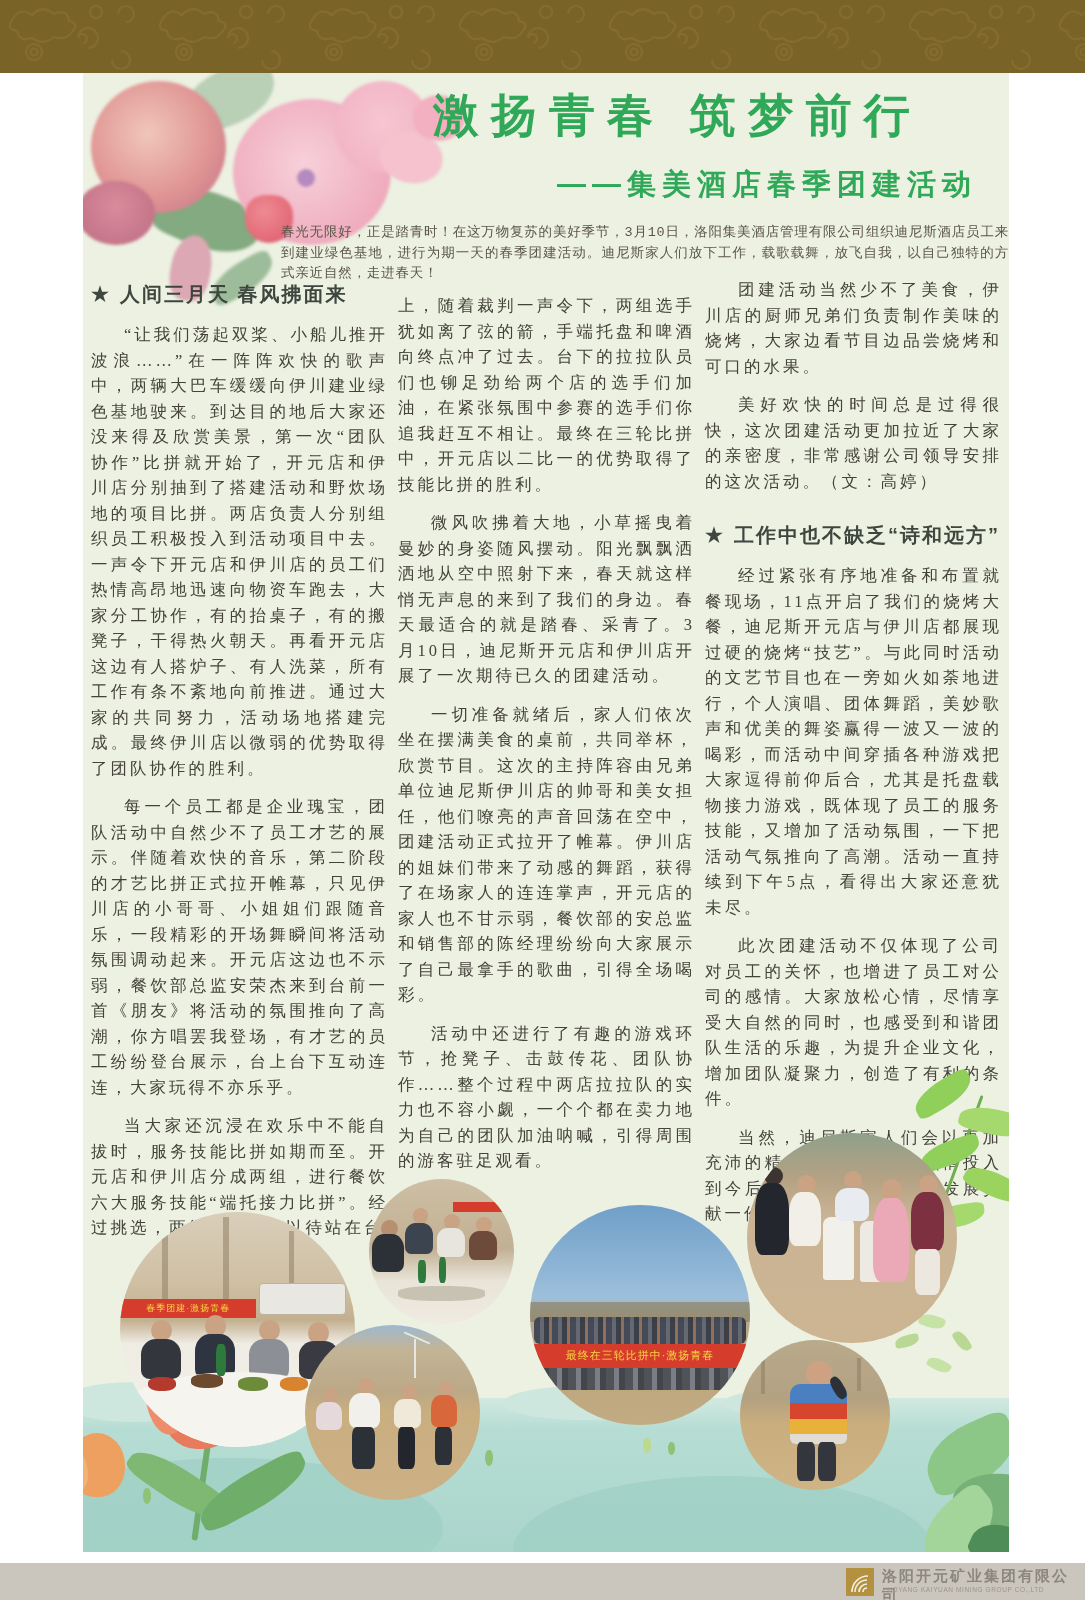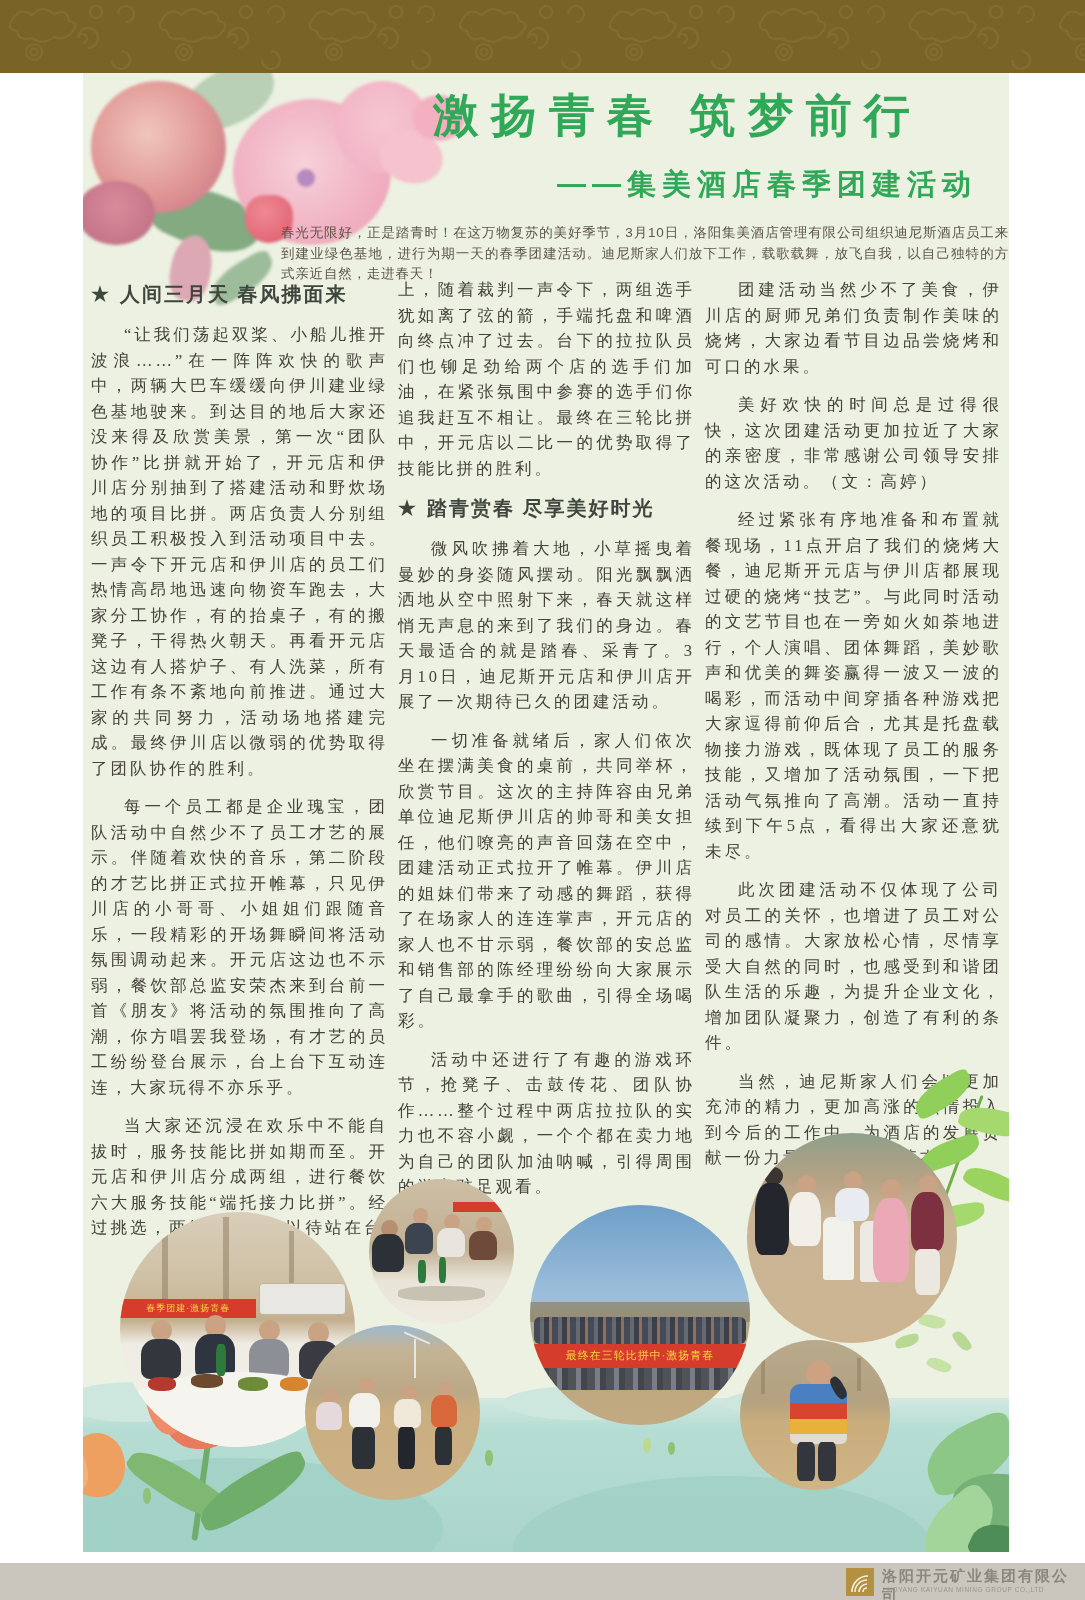--- a/index.html
+++ b/index.html
@@ -23,31 +23,31 @@
   .f9{left:88px;top:162px;width:40px;height:66px;border-radius:50% 50% 40% 40%;background:#dba8b4;transform:rotate(10deg);}
   .f10{left:330px;top:22px;width:52px;height:46px;border-radius:50%;background:#f2b0c0;}
   .f11{left:214px;top:96px;width:18px;height:18px;border-radius:50%;background:#b48ac0;}
   .f12{left:124px;top:190px;width:70px;height:30px;border-radius:60% 20% 60% 20%;background:#9dbd9a;transform:rotate(-30deg);}
   
   .title{position:absolute;left:350px;top:12px;font-size:46px;font-weight:bold;color:#2fa857;
          letter-spacing:12px;white-space:nowrap;}
   .subtitle{position:absolute;left:474px;top:92px;font-size:29px;font-weight:bold;color:#2fa857;
          letter-spacing:6px;white-space:nowrap;}
   .intro{position:absolute;left:198px;top:150px;width:728px;font-size:13.5px;line-height:20.5px;
-         letter-spacing:.8px;color:#5c564a;font-family:Liberation Sans, sans-serif;text-align:justify;}
+         letter-spacing:.8px;color:#5c564a;font-family:Liberation Mono, monospace;text-align:justify;}
   
   .cols{position:absolute;left:8px;top:204px;width:912px;display:flex;gap:10px;}
   .col{width:297px;}
   .sec-head{margin:4px 0 14px;font-size:20px;font-weight:bold;color:#3e463e;letter-spacing:2px;}
   .sec-head .star{margin-right:9px;}
   .mt1{margin-top:14px;}
   .mt2{margin-top:28px;}
   .body-p{margin:0 0 13px;font-size:16.5px;line-height:25.5px;letter-spacing:3px;color:#45423a;
           text-align:justify;text-indent:2em;font-family:"Liberation Serif",serif;}
-  .body-p.cont{text-indent:0;}
+  .body-p.cont{text-indent:0;margin-top:16px;}
   
   .water{position:absolute;left:0;top:1325px;width:926px;height:154px;
          background:linear-gradient(180deg,#d2e9e1 0%,#b6ddd4 20%,#aad5cb 100%);}
   .wbump{position:absolute;background:#cde7de;border-radius:50%;}
   .hill{position:absolute;background:#9fcfc4;border-radius:50%;opacity:.75;}
   .grass{position:absolute;background:#bcd98e;border-radius:45% 45% 50% 50%;}
   .grassd{position:absolute;background:#8fc276;border-radius:45% 45% 50% 50%;}
   
   .stem{position:absolute;background:#6fae6a;border-radius:3px;}
   .leafg{position:absolute;background:#7fb873;border-radius:60% 20% 60% 20%;}
@@ -122,31 +122,31 @@
         <h3 class="sec-head">
           <span class="star">★</span><span>人间三月天 春风拂面来</span>
         </h3>
         <p class="body-p">“让我们荡起双桨、小船儿推开波浪……”在一阵阵欢快的歌声中，两辆大巴车缓缓向伊川建业绿色基地驶来。到达目的地后大家还没来得及欣赏美景，第一次“团队协作”比拼就开始了，开元店和伊川店分别抽到了搭建活动和野炊场地的项目比拼。两店负责人分别组织员工积极投入到活动项目中去。一声令下开元店和伊川店的员工们热情高昂地迅速向物资车跑去，大家分工协作，有的抬桌子，有的搬凳子，干得热火朝天。再看开元店这边有人搭炉子、有人洗菜，所有工作有条不紊地向前推进。通过大家的共同努力，活动场地搭建完成。最终伊川店以微弱的优势取得了团队协作的胜利。</p>
         <p class="body-p">每一个员工都是企业瑰宝，团队活动中自然少不了员工才艺的展示。伴随着欢快的音乐，第二阶段的才艺比拼正式拉开帷幕，只见伊川店的小哥哥、小姐姐们跟随音乐，一段精彩的开场舞瞬间将活动氛围调动起来。开元店这边也不示弱，餐饮部总监安荣杰来到台前一首《朋友》将活动的氛围推向了高潮，你方唱罢我登场，有才艺的员工纷纷登台展示，台上台下互动连连，大家玩得不亦乐乎。</p>
         <p class="body-p">当大家还沉浸在欢乐中不能自拔时，服务技能比拼如期而至。开元店和伊川店分成两组，进行餐饮六大服务技能“端托接力比拼”。经过挑选，两组选手严阵以待站在台</p>
       </div>
 
       <div class="col">
         <p class="body-p cont">上，随着裁判一声令下，两组选手犹如离了弦的箭，手端托盘和啤酒向终点冲了过去。台下的拉拉队员们也铆足劲给两个店的选手们加油，在紧张氛围中参赛的选手们你追我赶互不相让。最终在三轮比拼中，开元店以二比一的优势取得了技能比拼的胜利。</p>
-        <h3 class="sec-head mt1">
-          <span class="star">★</span><span>踏青赏春 尽享美好时光</span>
-        </h3>
         <p class="body-p">微风吹拂着大地，小草摇曳着曼妙的身姿随风摆动。阳光飘飘洒洒地从空中照射下来，春天就这样悄无声息的来到了我们的身边。春天最适合的就是踏春、采青了。3月10日，迪尼斯开元店和伊川店开展了一次期待已久的团建活动。</p>
         <p class="body-p">一切准备就绪后，家人们依次坐在摆满美食的桌前，共同举杯，欣赏节目。这次的主持阵容由兄弟单位迪尼斯伊川店的帅哥和美女担任，他们嘹亮的声音回荡在空中，团建活动正式拉开了帷幕。伊川店的姐妹们带来了动感的舞蹈，获得了在场家人的连连掌声，开元店的家人也不甘示弱，餐饮部的安总监和销售部的陈经理纷纷向大家展示了自己最拿手的歌曲，引得全场喝彩。</p>
         <p class="body-p">活动中还进行了有趣的游戏环节，抢凳子、击鼓传花、团队协作……整个过程中两店拉拉队的实力也不容小觑，一个个都在卖力地为自己的团队加油呐喊，引得周围的游客驻足观看。</p>
       </div>
 
       <div class="col">
         <p class="body-p">团建活动当然少不了美食，伊川店的厨师兄弟们负责制作美味的烧烤，大家边看节目边品尝烧烤和可口的水果。</p>
         <p class="body-p">美好欢快的时间总是过得很快，这次团建活动更加拉近了大家的亲密度，非常感谢公司领导安排的这次活动。（文：高婷）</p>
+        <h3 class="sec-head mt2">
+          <span class="star">★</span><span>工作中也不缺乏“诗和远方”</span>
+        </h3>
         <p class="body-p">经过紧张有序地准备和布置就餐现场，11点开启了我们的烧烤大餐，迪尼斯开元店与伊川店都展现过硬的烧烤“技艺”。与此同时活动的文艺节目也在一旁如火如荼地进行，个人演唱、团体舞蹈，美妙歌声和优美的舞姿赢得一波又一波的喝彩，而活动中间穿插各种游戏把大家逗得前仰后合，尤其是托盘载物接力游戏，既体现了员工的服务技能，又增加了活动氛围，一下把活动气氛推向了高潮。活动一直持续到下午5点，看得出大家还意犹未尽。</p>
         <p class="body-p">此次团建活动不仅体现了公司对员工的关怀，也增进了员工对公司的感情。大家放松心情，尽情享受大自然的同时，也感受到和谐团队生活的乐趣，为提升企业文化，增加团队凝聚力，创造了有利的条件。</p>
         <p class="body-p">当然，迪尼斯家人们会以更加充沛的精力，更加高涨的热情投入到今后的工作中，为酒店的发展贡献一份力量。（文：安荣杰）</p>
       </div>
     </div>
 
     <div class="water">
       <div class="wbump" style="left:-20px;top:-16px;width:140px;height:40px;"></div>
       <div class="wbump" style="left:150px;top:-10px;width:120px;height:30px;"></div>
       <div class="wbump" style="left:420px;top:-12px;width:160px;height:34px;"></div>

